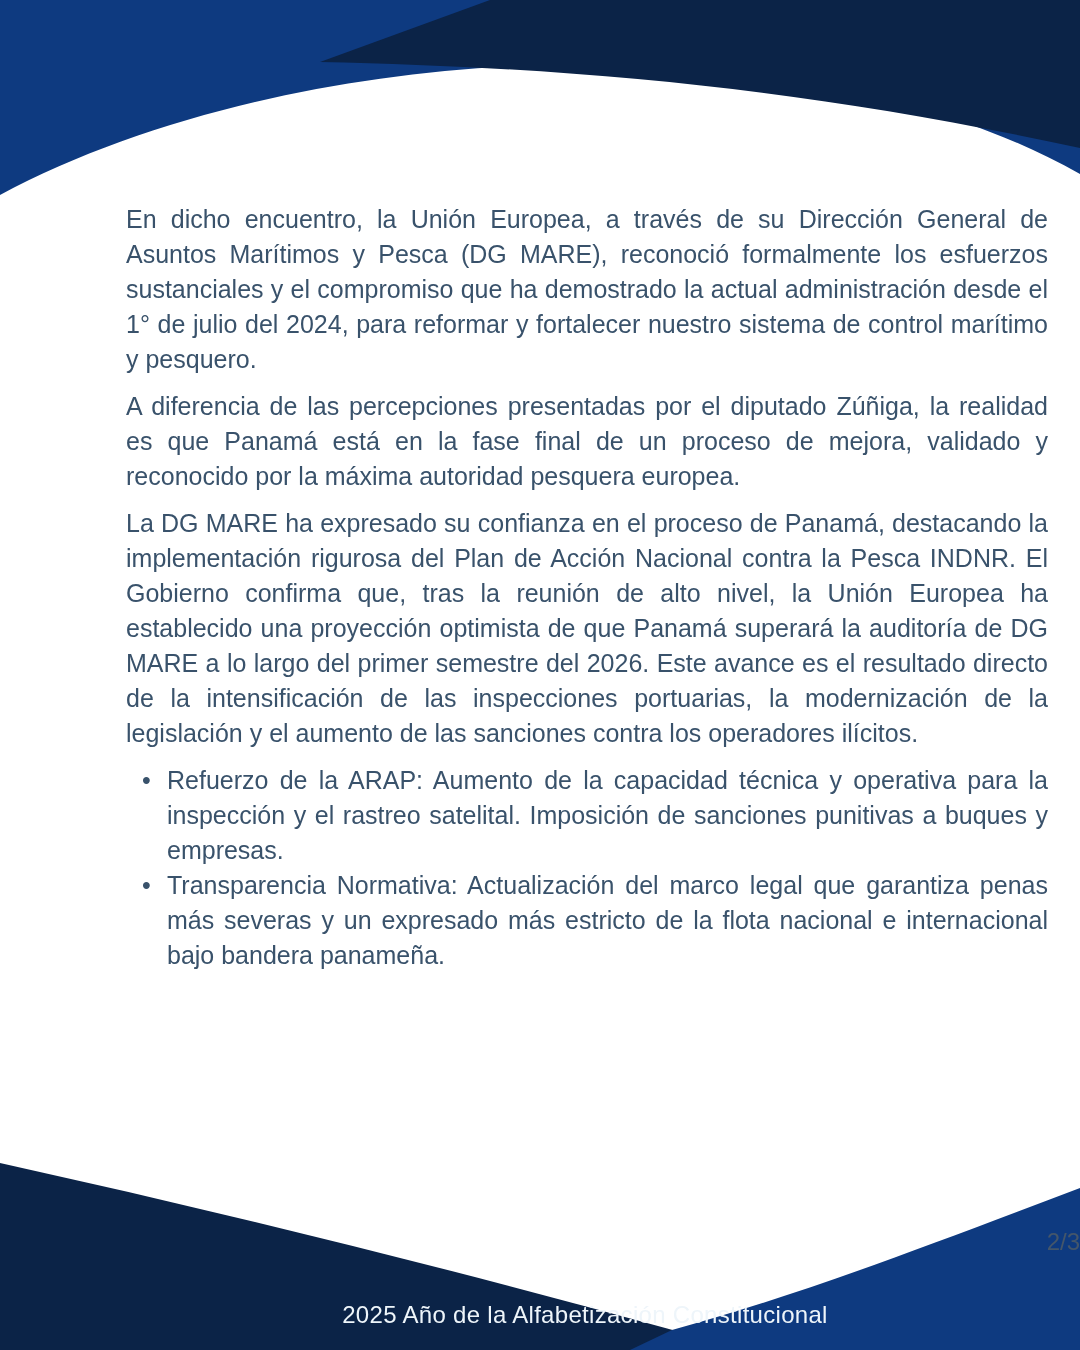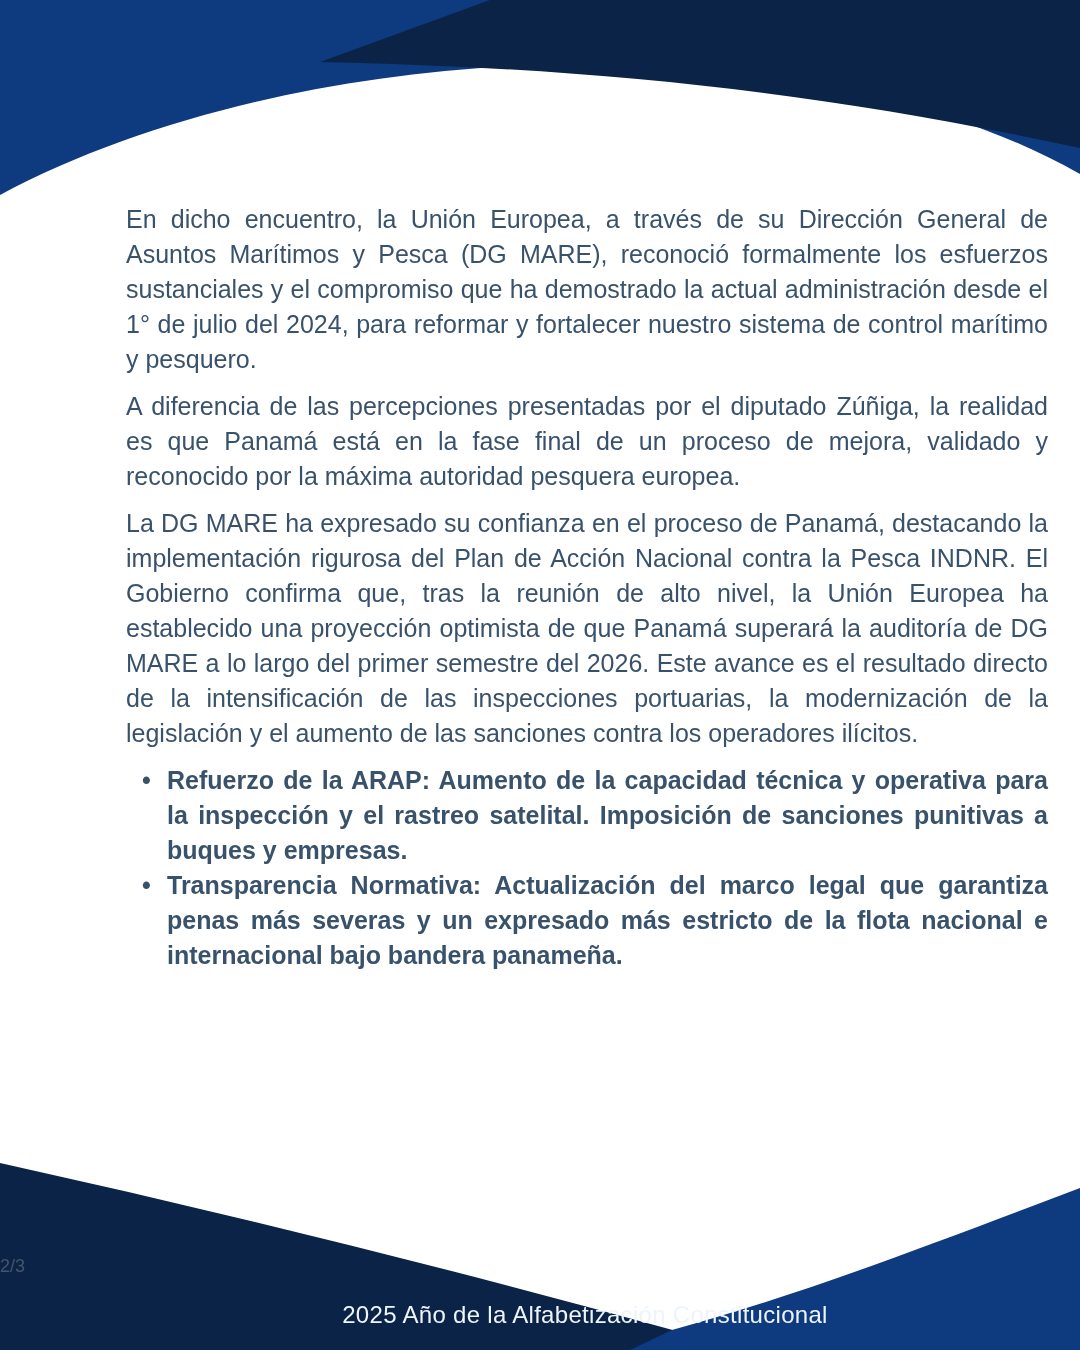--- a/index.html
+++ b/index.html
@@ -37,35 +37,34 @@
   .content p{margin:0 0 12px 0;}
   .bullet-list{
     list-style:none;
     margin:0;
     padding:0;
   }
   .bullet-list li{
     position:relative;
     padding-left:41px;
     text-align:justify;
-    font-weight:bold;
   }
   .bullet-list li::before{
     content:"\2022";
     position:absolute;
     left:16px;
     top:0;
   }
   .page-number{
     position:absolute;
     left:0;
     width:100%;
-    top:1256px;
-    text-align:left;
-    font-size:18px;
+    top:1228px;
+    text-align:right;
+    font-size:24px;
     color:var(--page_number);
   }
   .footer-motto{
     position:absolute;
     left:0;
     width:100%;
     top:1301px;
     text-align:center;
     transform:translateX(45px);
     font-size:24px;

